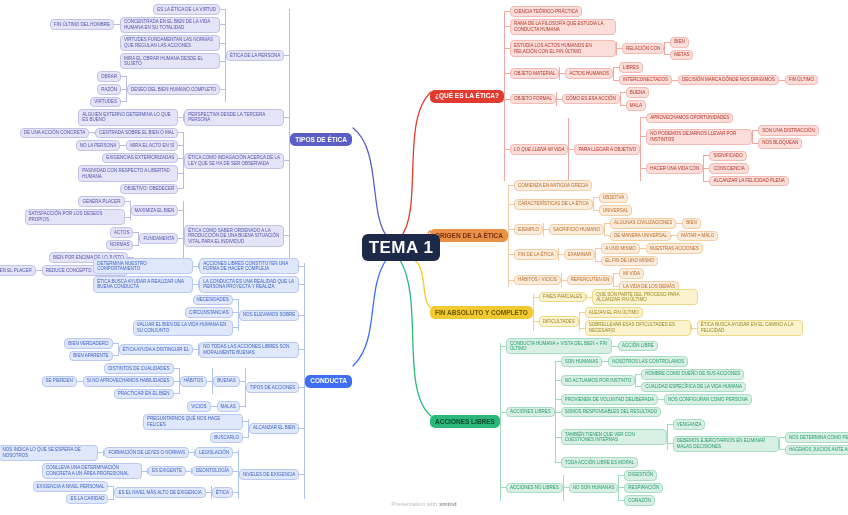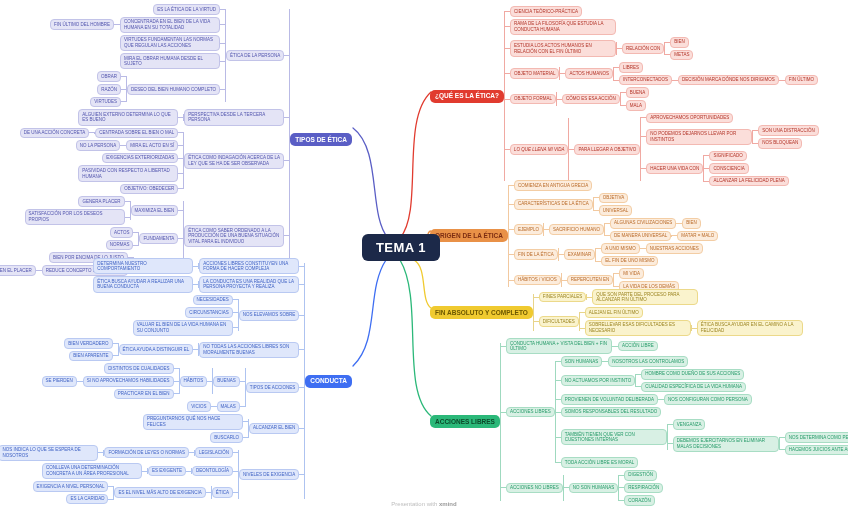--- a/index.html
+++ b/index.html
@@ -20,21 +20,21 @@
   .side-left  .hl{margin-right:-6px;}
   .nbox{background:var(--cbg);color:var(--cfg);border:1px solid var(--cbd);
         border-radius:4px;font-size:4.5px;line-height:1.25;padding:1.5px 3px;
         width:max-content;max-width:98px;}
   .side-left .nbox{max-width:92px;}
   .nbox.it{font-style:italic;}
   .nbox.main{background:var(--acc);color:var(--mfg);border:none;font-weight:700;
              font-size:6.5px;padding:2.5px 5px;border-radius:5px;white-space:nowrap;max-width:none;}
   #root-node{position:absolute;left:362px;top:234px;width:78px;height:27px;z-index:3;
              background:#1c2949;color:#ffffff;border-radius:6px;display:flex;
-             align-items:center;justify-content:center;font-weight:700;font-size:13px;
+             align-items:center;justify-content:center;font-weight:700;font-size:17px;
              letter-spacing:.5px;}
   #watermark{position:absolute;left:0;right:0;bottom:8px;text-align:center;z-index:2;
              font-size:6px;color:#bdbdbd;}
   #watermark .brand{font-weight:700;color:#9b9b9b;}
 </style>
 </head>
 <body>
 
 <div id="canvas">
   <svg id="wires" width="848" height="515">

